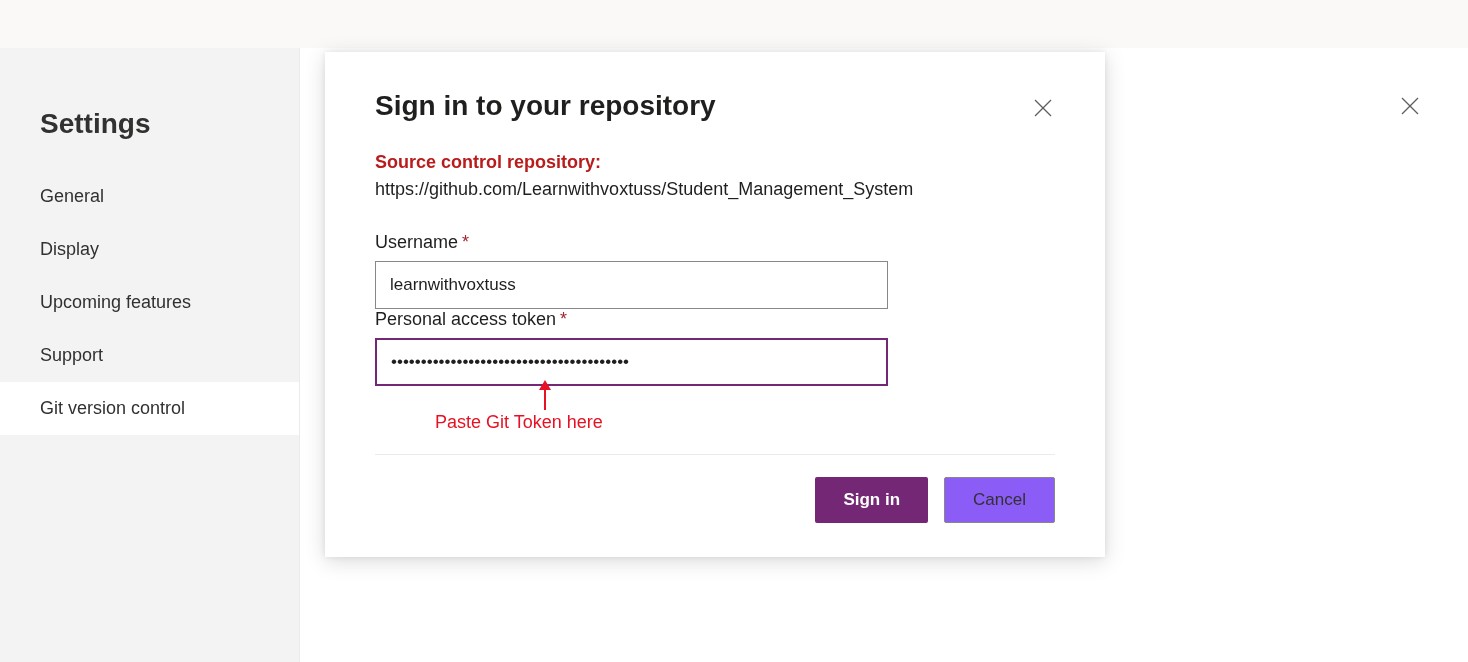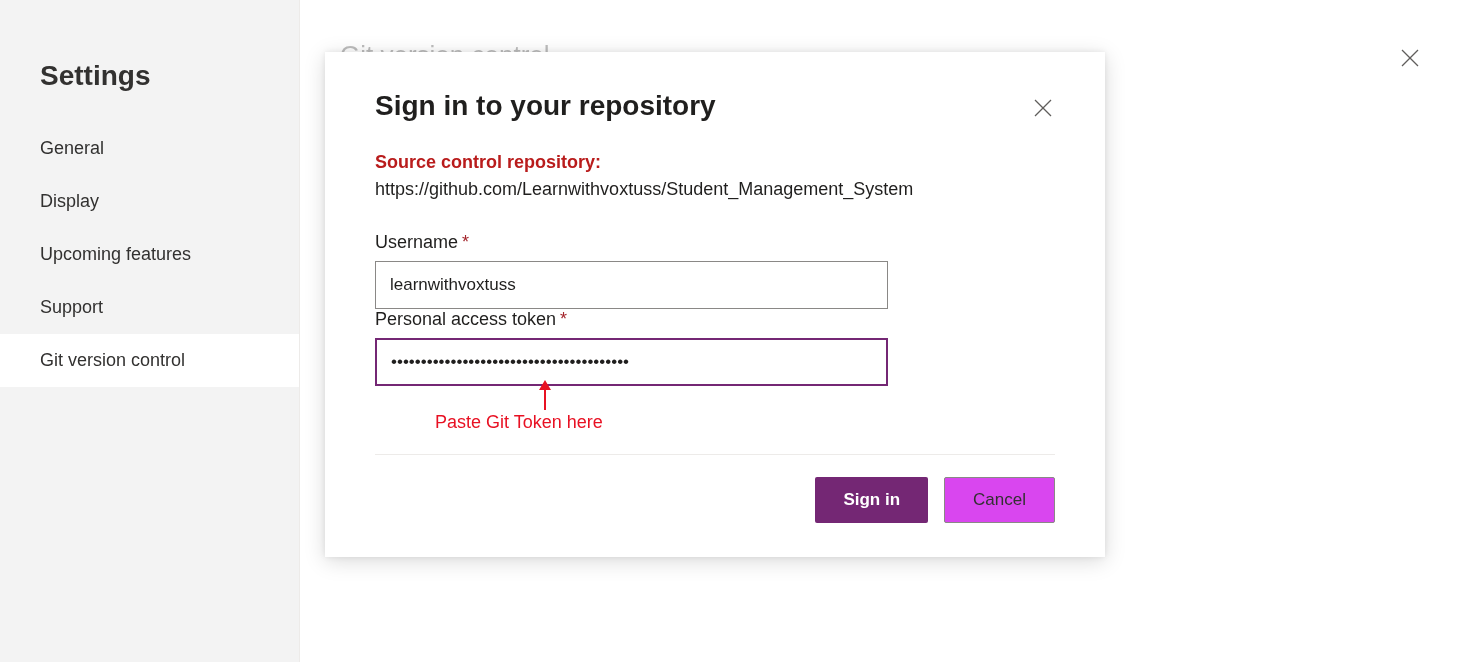--- a/index.html
+++ b/index.html
@@ -9,20 +9,21 @@
     width: 1468px;
     height: 662px;
     overflow: hidden;
     position: relative;
     color: #323130;
   }
   .page-bg {
     position: absolute;
     inset: 0;
     display: flex;
+    margin-top: 48px;
   }
   .sidebar {
     width: 300px;
     background: #f3f3f3;
     padding-top: 60px;
     border-right: 1px solid #edebe9;
   }
   .sidebar-title {
     font-size: 28px;
     font-weight: 600;
@@ -163,21 +164,21 @@
     cursor: pointer;
     border-radius: 2px;
   }
   .btn-primary {
     background: #742774;
     color: #ffffff;
     border: none;
     font-weight: 600;
   }
   .btn-secondary {
-    background: #d946ef;
+    background: #8b5cf6;
     color: #323130;
     border: 1px solid #8a8886;
   }
   svg { display: block; }
 </style>
 </head>
 <body>
 
 <div class="page-bg">
   <div class="sidebar">

